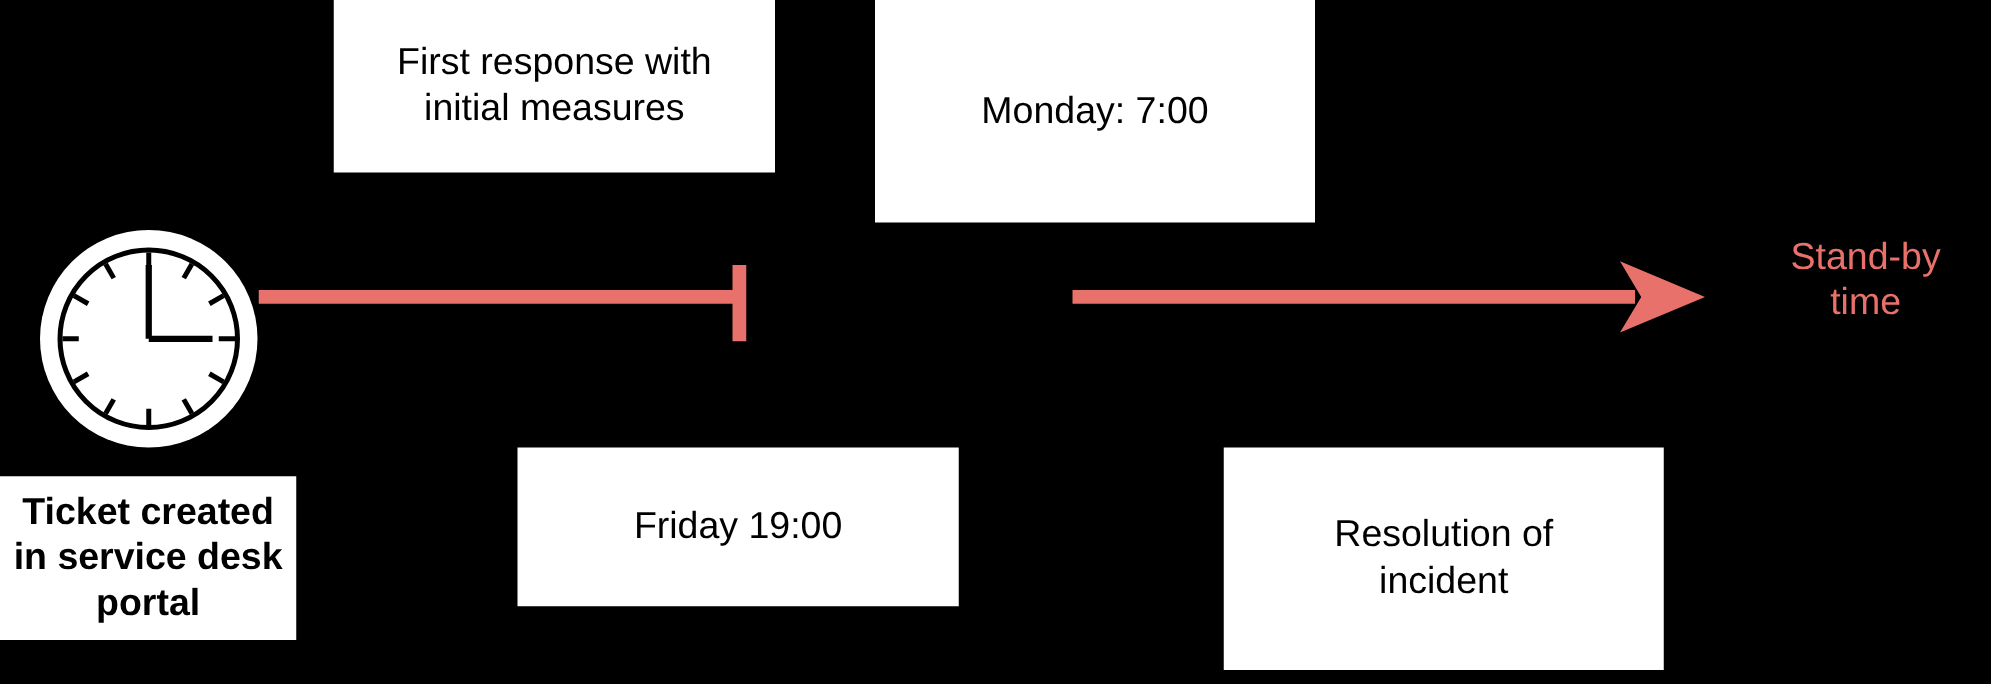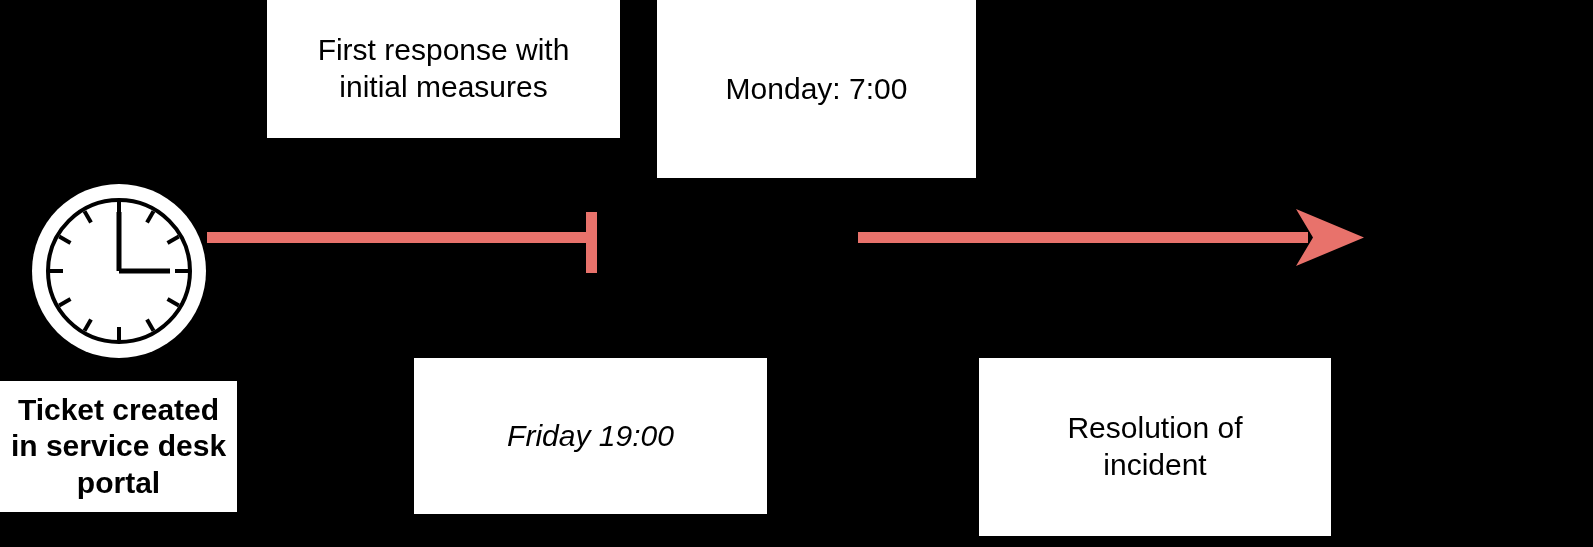--- a/index.html
+++ b/index.html
@@ -87,28 +87,30 @@
   <div class="timeline-seg" style="left:207px; top:232px; width:386px; height:11px;"></div>
   <div class="tick-v" style="left:586px; top:212px; width:11px; height:61px;"></div>
 
   <div class="timeline-seg" style="left:858px; top:232px; width:450px; height:11px;"></div>
   <div class="arrowhead" style="left:1296px; top:208px;">
     <svg width="72" height="60" viewBox="0 0 72 60">
       <path d="M 0 1 L 68 29.5 L 0 58 L 17 29.5 Z" fill="#e8726b"></path>
     </svg>
   </div>
 
+  <div class="standby-label" style="left:1400px; top:188px; width:185px;">Stand-by
+time</div>
 
   <div class="box" style="left:267px; top:0px; width:353px; height:138px;">First response with
 initial measures</div>
 
-  <div class="box" style="left:657px; top:0px; width:319px; height:178px;">Monday: 7:00</div>
+  <div class="box" style="left:700px; top:0px; width:352px; height:178px;">Monday: 7:00</div>
 
   <div class="box box-overflow" style="left:0px; top:381px; width:237px; height:131px;font-weight:bold;">Ticket created
 in service desk
 portal</div>
 
-  <div class="box" style="left:414px; top:358px; width:353px; height:156px;font-style:italic;">Friday 19:00</div>
+  <div class="box" style="left:414px; top:358px; width:353px; height:127px;">Friday 19:00</div>
 
   <div class="box" style="left:947px; top:358px; width:352px; height:178px;margin-left:32px;">Resolution of
 incident</div>
 
 </div>
 
 </body></html>

